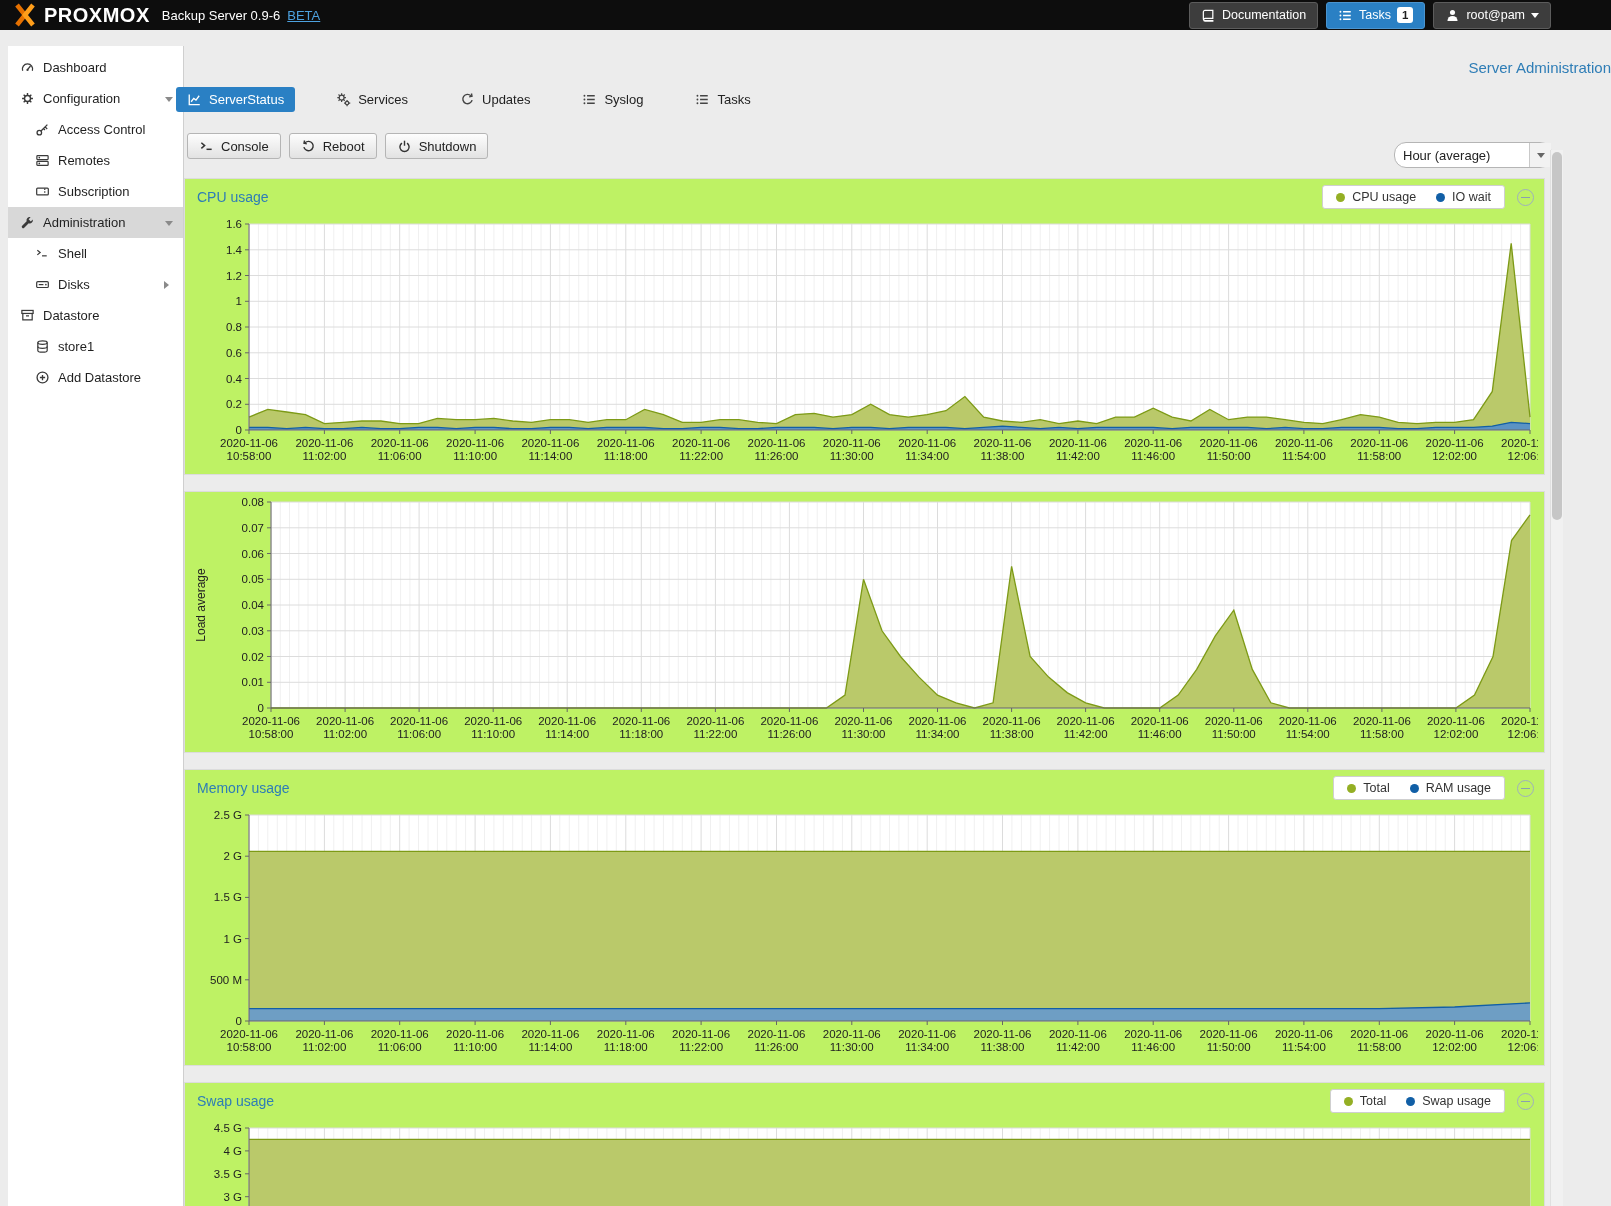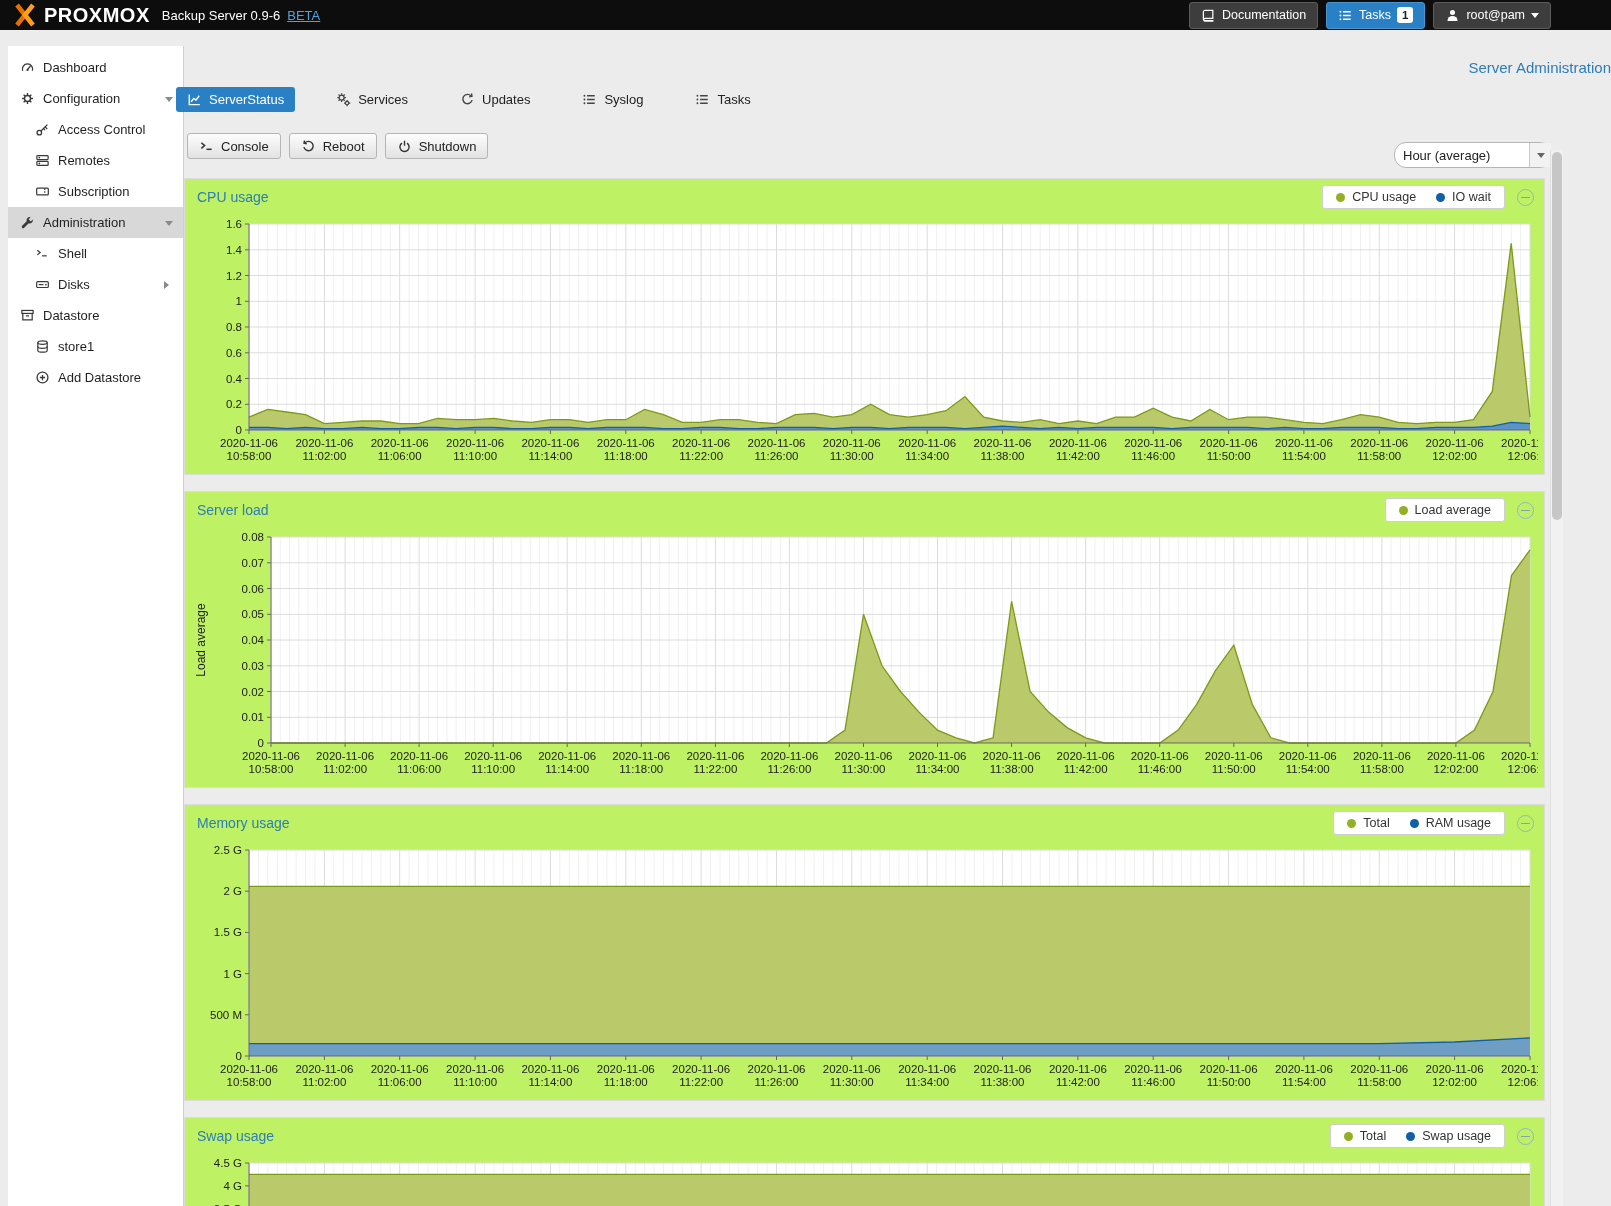--- a/index.html
+++ b/index.html
@@ -614,30 +614,20 @@
               <text x="1263.6" y="244" text-anchor="middle" font-size="11.5" fill="#222222">12:02:00</text>
               <line x1="1339.0" y1="214" x2="1339.0" y2="218" stroke="#666666"></line>
               <text x="1339.0" y="231" text-anchor="middle" font-size="11.5" fill="#222222">2020-11-06</text>
               <text x="1339.0" y="244" text-anchor="middle" font-size="11.5" fill="#222222">12:06:00</text>
             </svg>
           </div>
       </div>
     </section>
 
     <section class="panel">
-      <div class="panel-hd">
-        <span class="ptitle">Server load</span>
-        <div class="legend">
-          <span class="leg-item">
-            <span class="dot" style="background-color: rgb(148, 175, 36);"></span>
-            <span>Load average</span>
-          </span>
-        </div>
-        <span class="collapse"></span>
-      </div>
       <div class="panel-body">
         <div class="chart">
             <svg width="1347" height="252" style="display:block;overflow:hidden">
               <rect x="80" y="8" width="1259" height="206" fill="#ffffff"></rect>
               <line x1="80.0" y1="8" x2="80.0" y2="214" stroke="#dcdcdc"></line>
               <line x1="89.3" y1="8" x2="89.3" y2="214" stroke="#f0f0f0"></line>
               <line x1="98.5" y1="8" x2="98.5" y2="214" stroke="#f0f0f0"></line>
               <line x1="107.8" y1="8" x2="107.8" y2="214" stroke="#f0f0f0"></line>
               <line x1="117.0" y1="8" x2="117.0" y2="214" stroke="#f0f0f0"></line>
               <line x1="126.3" y1="8" x2="126.3" y2="214" stroke="#f0f0f0"></line>

